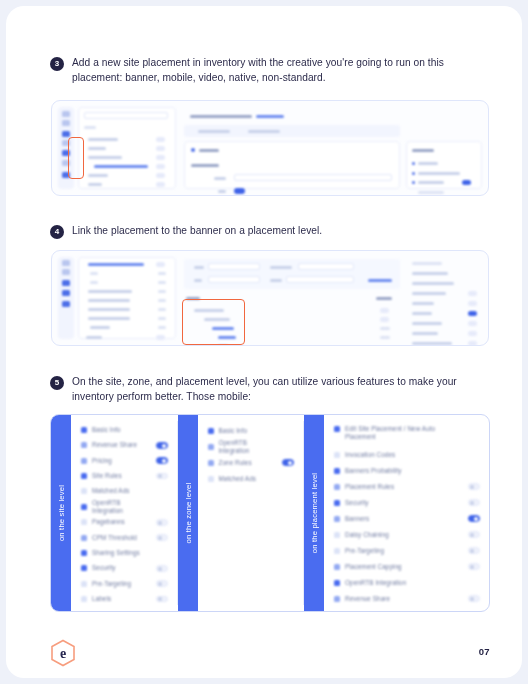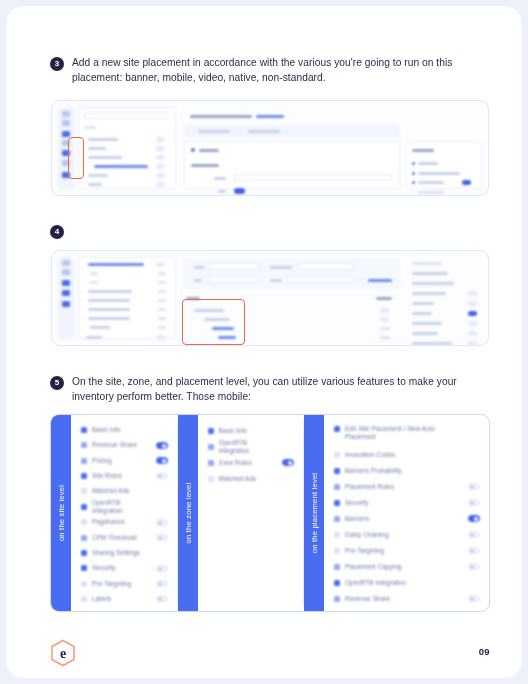--- a/index.html
+++ b/index.html
@@ -217,21 +217,21 @@
     letter-spacing: 0.4px;
   }
 </style>
 </head>
 <body>
 
 <div class="page">
 
   <div class="step" style="left:44px; top:50px; width:420px;">
     <div class="step-badge">3</div>
-    <div class="step-text">Add a new site placement in accordance with the various you're going to run on this placement: banner, mobile, video, native, non-standard.</div>
+    <div class="step-text">Add a new site placement in inventory with the creative you're going to run on this placement: banner, mobile, video, native, non-standard.</div>
   </div>
 
   <div class="shot" style="left:45px; top:94px; width:438px; height:96px;">
     <div class="shot-inner">
       <div class="sh-sidebar"></div>
       <div class="sh-icon" style="top:4px;"></div>
       <div class="sh-icon" style="top:13px;"></div>
       <div class="sh-icon on" style="top:24px;"></div>
       <div class="sh-icon" style="top:33px;"></div>
       <div class="sh-icon on" style="top:43px;"></div>
@@ -278,20 +278,21 @@
       <div class="sh-dot" style="left:354px; top:74px; width:3px; height:3px;"></div>
       <div class="sh-line" style="left:360px; top:74px; width:26px;"></div>
       <div class="sh-tog on" style="left:404px; top:73px;"></div>
       <div class="sh-line faint" style="left:360px; top:84px; width:26px;"></div>
     </div>
     <div class="sh-hl" style="left:16px; top:36px; width:16px; height:42px;"></div>
   </div>
 
   <div class="step" style="left:44px; top:218px; width:420px;">
     <div class="step-badge">4</div>
+    <div class="step-text">Link the placement to the banner on a placement level.</div>
   </div>
 
   <div class="shot" style="left:45px; top:244px; width:438px; height:96px;">
     <div class="shot-inner">
       <div class="sh-sidebar"></div>
       <div class="sh-icon" style="top:3px;"></div>
       <div class="sh-icon" style="top:12px;"></div>
       <div class="sh-icon on" style="top:23px;"></div>
       <div class="sh-icon on" style="top:33px;"></div>
       <div class="sh-icon on" style="top:44px;"></div>
@@ -523,15 +524,15 @@
     </div>
   </div>
 
   <div class="logo">
     <svg width="26" height="28" viewBox="0 0 26 28">
       <polygon points="13,1.5 24,7.5 24,20.5 13,26.5 2,20.5 2,7.5" fill="none" stroke="#f79d7e" stroke-width="1.6"></polygon>
       <text x="13" y="19.2" text-anchor="middle" font-family="Liberation Serif, serif" font-size="14" font-weight="bold" fill="#272750">e</text>
     </svg>
   </div>
 
-  <div class="pagenum">09</div>
+  <div class="pagenum">07</div>
 
 </div>
 
 </body></html>

